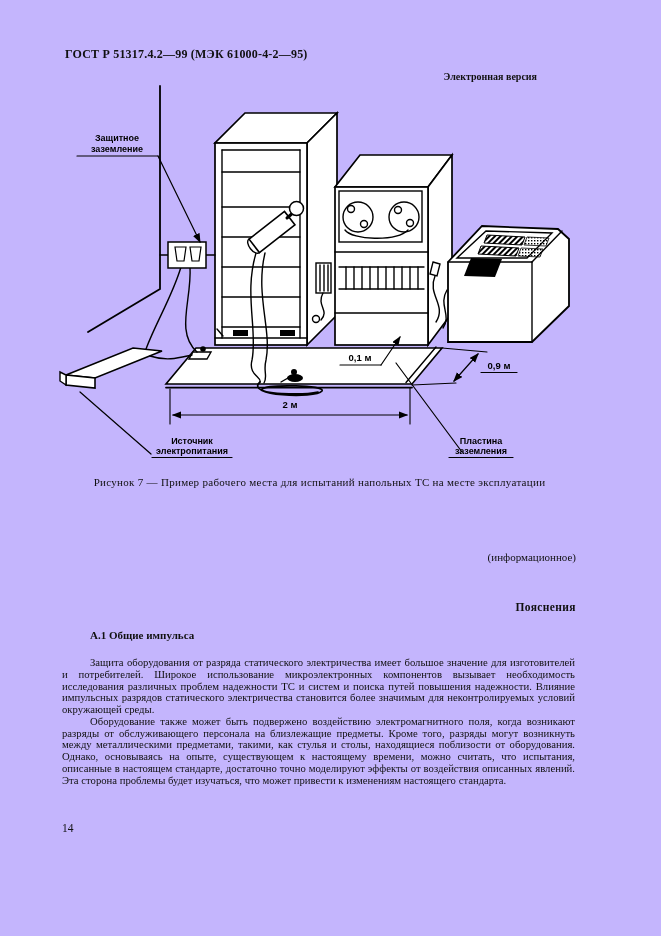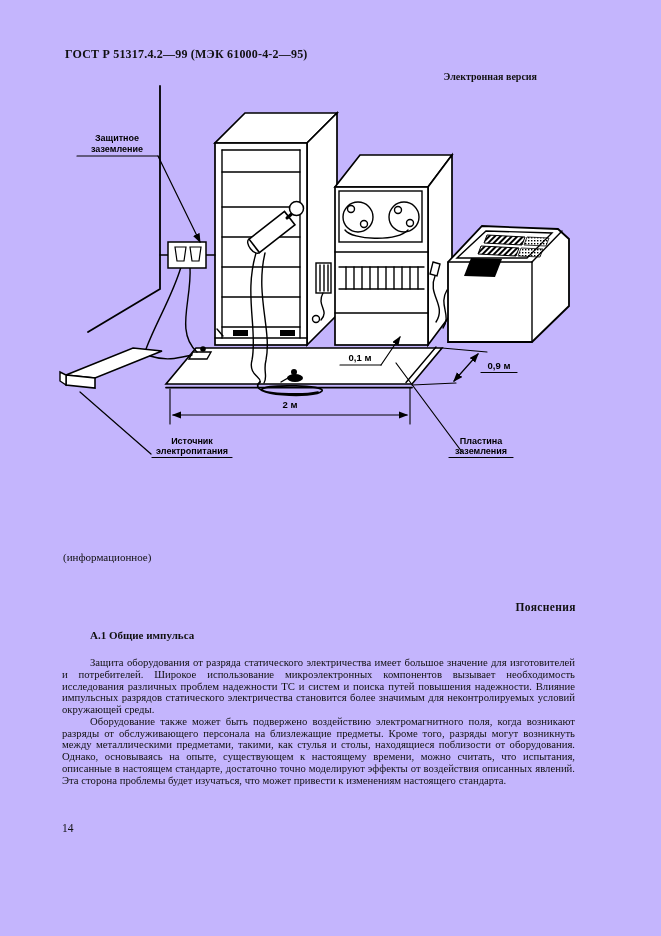--- a/index.html
+++ b/index.html
@@ -5,21 +5,21 @@
   html,body{margin:0;padding:0;background:#fff;}
   .page{position:relative;width:661px;height:936px;background:#c4b5fd;overflow:hidden;
         font-family:"Liberation Serif",serif;color:#111;}
   .hdr-left{position:absolute;left:65px;top:47px;font-size:12px;font-weight:bold;letter-spacing:.2px;}
   .hdr-right{position:absolute;right:124px;top:48px;font-size:10px;font-weight:bold;margin-top:23px;}
   .figure-wrap{position:absolute;left:0;top:0;width:661px;height:470px;}
   .caption{position:absolute;left:63px;top:476px;width:513px;text-align:center;
            font-size:11px;letter-spacing:.3px;}
   .annex-title{position:absolute;left:63px;top:537px;width:513px;text-align:center;
                font-size:11.5px;font-weight:bold;letter-spacing:1.2px;}
-  .annex-sub{position:absolute;left:63px;top:551px;width:513px;text-align:left;font-size:11px;}
+  .annex-sub{position:absolute;left:63px;top:551px;width:513px;text-align:right;font-size:11px;}
   .sec-title{position:absolute;left:63px;top:601px;width:513px;text-align:right;
              font-size:11.5px;font-weight:bold;letter-spacing:.4px;}
   .subsec-title{position:absolute;left:90px;top:629px;font-size:11px;font-weight:bold;}
   .bodytext{position:absolute;left:62px;top:657px;width:513px;font-size:10.7px;line-height:11.75px;
             text-align:justify;}
   .bodytext p{margin:0;text-indent:28px;}
   .pagenum{position:absolute;left:62px;top:822px;font-size:11.5px;}
   svg text.lbl{font-family:"Liberation Sans",sans-serif;font-weight:bold;font-size:9px;fill:#000;}
   svg text.dim{font-family:"Liberation Sans",sans-serif;font-weight:bold;font-size:9.5px;fill:#000;}
   svg .ln{fill:none;stroke:#000;stroke-width:1.4;stroke-linecap:round;}
@@ -208,20 +208,21 @@
 
     <g>
       <path class="ln" d="M396,363 L462,452" style="stroke-width:1.2"></path>
       <text class="lbl" x="481" y="444" text-anchor="middle">Пластина</text>
       <text class="lbl" x="481" y="454" text-anchor="middle">заземления</text>
       <line class="ln" x1="449" y1="457.5" x2="513" y2="457.5" style="stroke-width:1.2"></line>
     </g>
   </svg>
   </div>
 
+  <div class="caption">Рисунок 7 — Пример рабочего места для испытаний напольных ТС на месте эксплуатации</div>
 
   <div class="annex-sub">(информационное)</div>
 
   <div class="sec-title">Пояснения</div>
   <div class="subsec-title">А.1 Общие импульса</div>
 
   <div class="bodytext">
     <p>Защита оборудования от разряда статического электричества имеет большое значение для изготовителей и потребителей. Широкое использование микроэлектронных компонентов вызывает необходимость исследования различных проблем надежности ТС и систем и поиска путей повышения надежности. Влияние импульсных разрядов статического электричества становится более значимым для неконтролируемых условий окружающей среды.</p>
     <p>Оборудование также может быть подвержено воздействию электромагнитного поля, когда возникают разряды от обслуживающего персонала на близлежащие предметы. Кроме того, разряды могут возникнуть между металлическими предметами, такими, как стулья и столы, находящиеся поблизости от оборудования. Однако, основываясь на опыте, существующем к настоящему времени, можно считать, что испытания, описанные в настоящем стандарте, достаточно точно моделируют эффекты от воздействия описанных явлений. Эта сторона проблемы будет изучаться, что может привести к изменениям настоящего стандарта.</p>
   </div>

